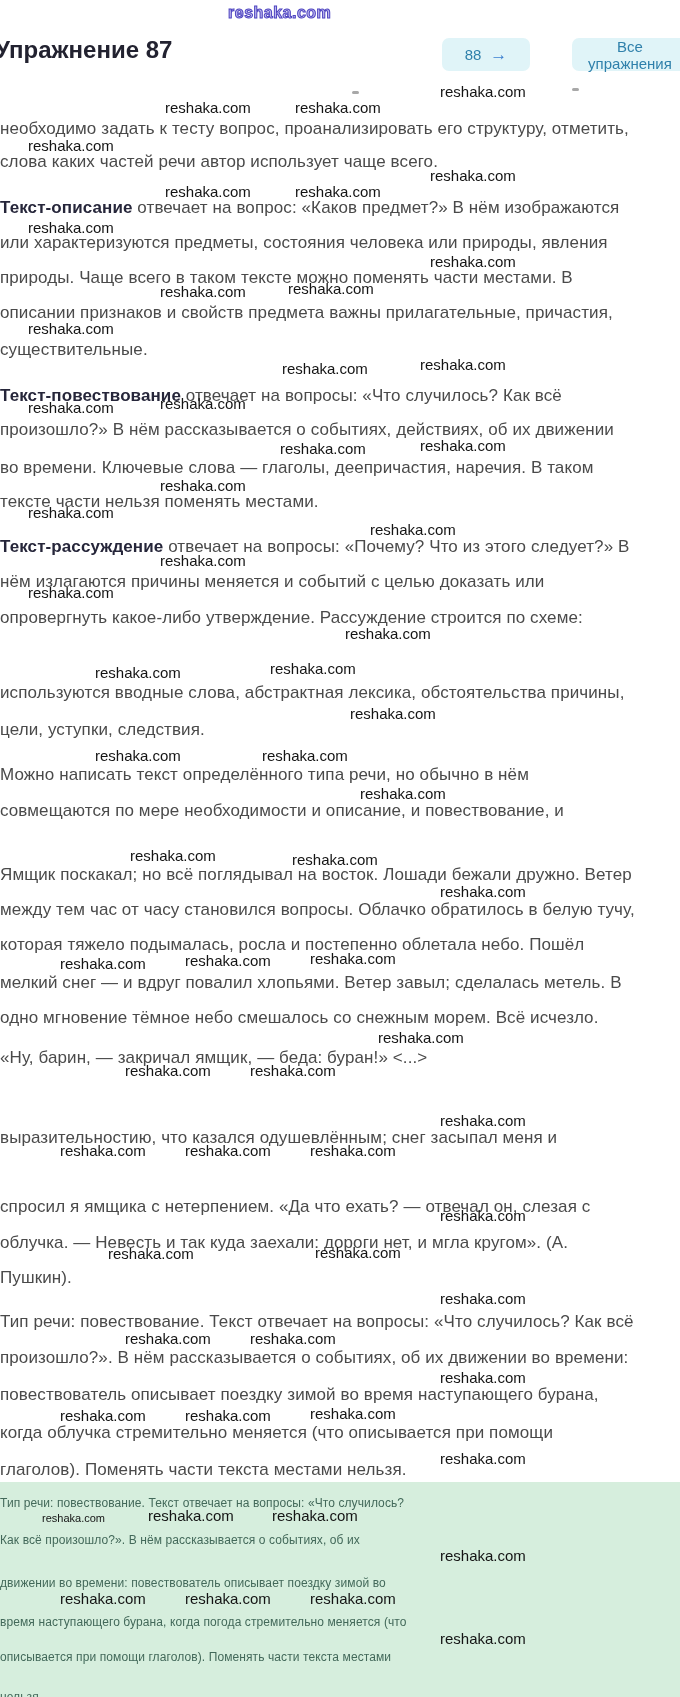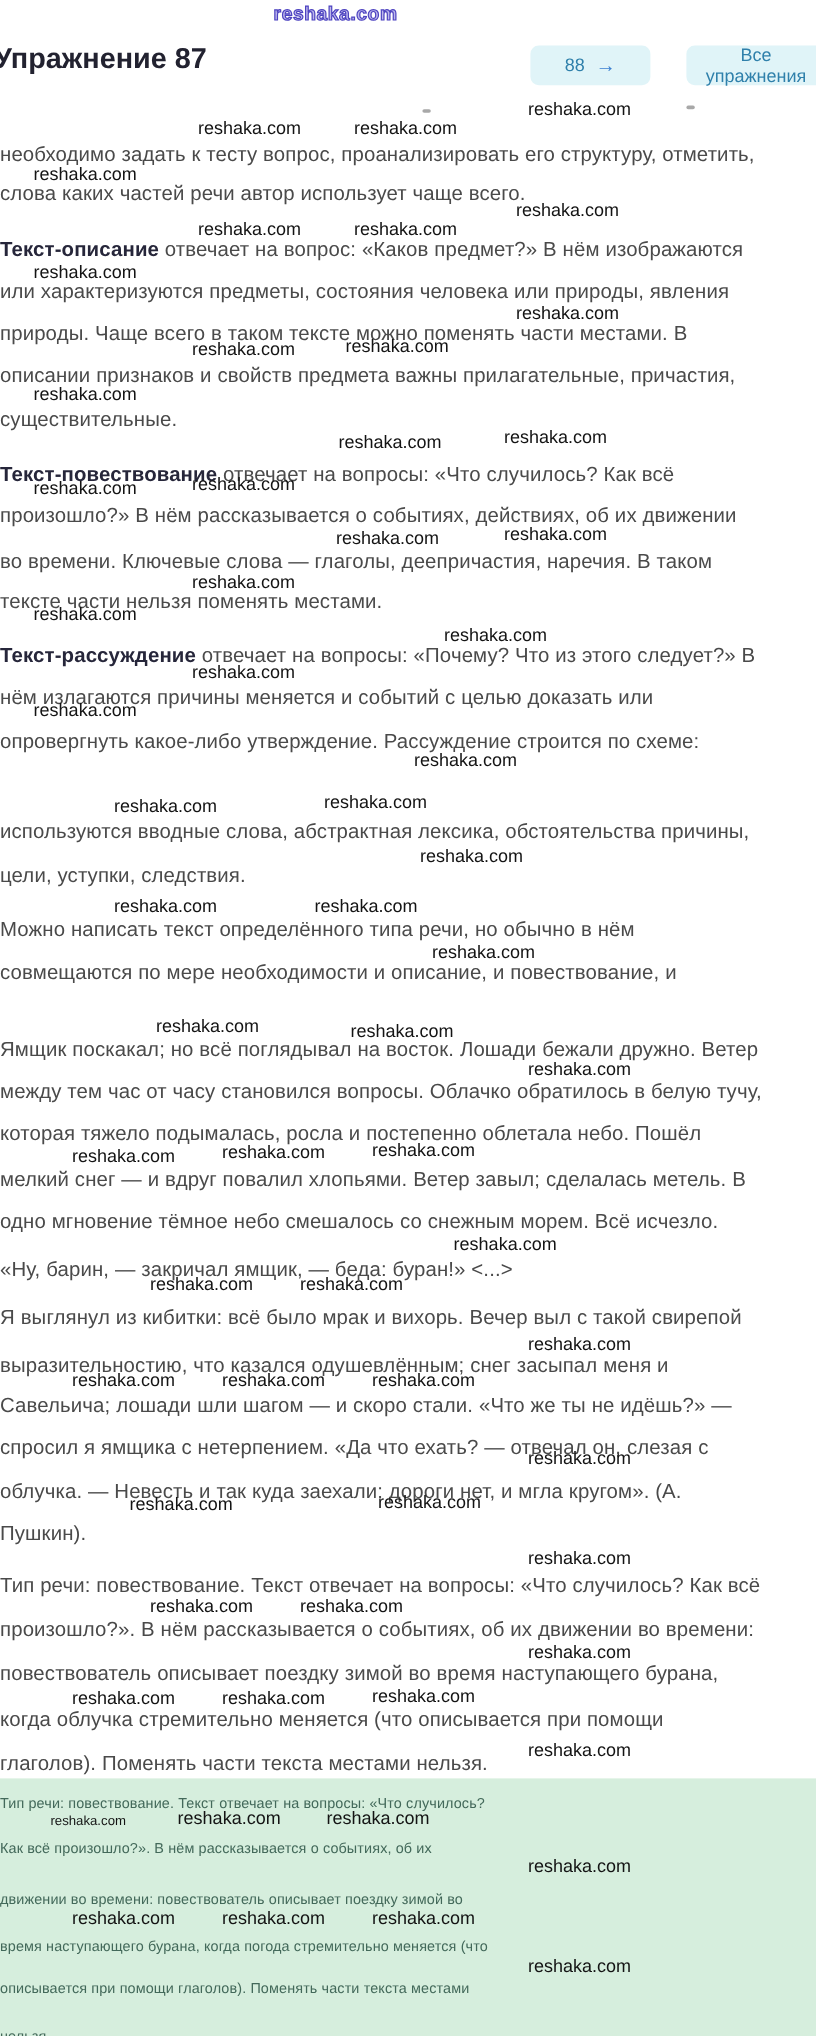--- a/index.html
+++ b/index.html
@@ -10,21 +10,21 @@
   }
   html,body{margin:0;padding:0;background:#fff;}
   .page{position:relative;width:680px;height:1697px;background:var(--page-bg);overflow:hidden;
         font-family:"Liberation Sans",sans-serif;}
   .wm-outline{position:absolute;left:228px;top:4px;font-size:16px;font-weight:700;
         color:#bdb7ec;-webkit-text-stroke:1px var(--watermark-outline);letter-spacing:.5px;z-index:3;}
   .title{position:absolute;left:-5px;top:36px;font-size:24px;font-weight:700;color:var(--title-text);white-space:nowrap;}
   .btn{position:absolute;top:38px;height:33px;background:var(--button-bg);border:none;border-radius:7px;
         display:flex;align-items:center;justify-content:center;color:var(--button-text);
         font-size:15px;font-family:inherit;cursor:pointer;z-index:2;}
-  .btn-next{left:442px;width:100px;gap:9px;}
+  .btn-next{left:442px;width:88px;gap:9px;}
   .btn-all{left:572px;width:116px;}
   .arrow{color:var(--arrow-blue);font-size:17px;font-weight:700;line-height:1;}
   .ln{position:absolute;left:0;width:100%;white-space:nowrap;font-size:17px;line-height:20px;
         color:var(--body-text);letter-spacing:.1px;z-index:1;}
   .term{font-weight:700;color:var(--term-text);}
   .wm{position:absolute;font-size:15px;line-height:16px;color:var(--watermark-dark);z-index:3;white-space:nowrap;}
   .wm-sm{font-size:11px;line-height:12px;}
   .frag{position:absolute;height:3px;width:7px;background:#a8a8a8;border-radius:2px;z-index:1;}
   .answer-bg{position:absolute;left:0;top:1482px;width:680px;height:215px;background:var(--answer-bg);z-index:0;}
   .aln{position:absolute;left:0;width:100%;white-space:nowrap;font-size:12px;line-height:21px;
@@ -65,23 +65,21 @@
   <div class="ln" style="top:683px">используются вводные слова, абстрактная лексика, обстоятельства причины,</div>
   <div class="ln" style="top:720px">цели, уступки, следствия.</div>
   <div class="ln" style="top:765px">Можно написать текст определённого типа речи, но обычно в нём</div>
   <div class="ln" style="top:801px">совмещаются по мере необходимости и описание, и повествование, и</div>
   <div class="ln" style="top:865px">Ямщик поскакал; но всё поглядывал на восток. Лошади бежали дружно. Ветер</div>
   <div class="ln" style="top:900px">между тем час от часу становился вопросы. Облачко обратилось в белую тучу,</div>
   <div class="ln" style="top:935px">которая тяжело подымалась, росла и постепенно облетала небо. Пошёл</div>
   <div class="ln" style="top:973px">мелкий снег — и вдруг повалил хлопьями. Ветер завыл; сделалась метель. В</div>
   <div class="ln" style="top:1008px">одно мгновение тёмное небо смешалось со снежным морем. Всё исчезло.</div>
   <div class="ln" style="top:1048px">«Ну, барин, — закричал ямщик, — беда: буран!» &lt;...&gt;</div>
-  <div class="ln" style="top:1088px">Я выглянул из кибитки: всё было мрак и вихорь. Вечер выл с такой свирепой</div>
   <div class="ln" style="top:1128px">выразительностию, что казался одушевлённым; снег засыпал меня и</div>
-  <div class="ln" style="top:1162px">Савельича; лошади шли шагом — и скоро стали. «Что же ты не идёшь?» —</div>
   <div class="ln" style="top:1197px">спросил я ямщика с нетерпением. «Да что ехать? — отвечал он, слезая с</div>
   <div class="ln" style="top:1233px">облучка. — Невесть и так куда заехали: дороги нет, и мгла кругом». (А.</div>
   <div class="ln" style="top:1268px">Пушкин).</div>
   <div class="ln" style="top:1312px">Тип речи: повествование. Текст отвечает на вопросы: «Что случилось? Как всё</div>
   <div class="ln" style="top:1348px">произошло?». В нём рассказывается о событиях, об их движении во времени:</div>
   <div class="ln" style="top:1385px">повествователь описывает поездку зимой во время наступающего бурана,</div>
   <div class="ln" style="top:1423px">когда облучка стремительно меняется (что описывается при помощи</div>
   <div class="ln" style="top:1460px">глаголов). Поменять части текста местами нельзя.</div>
 
   <div class="answer-bg"></div>

